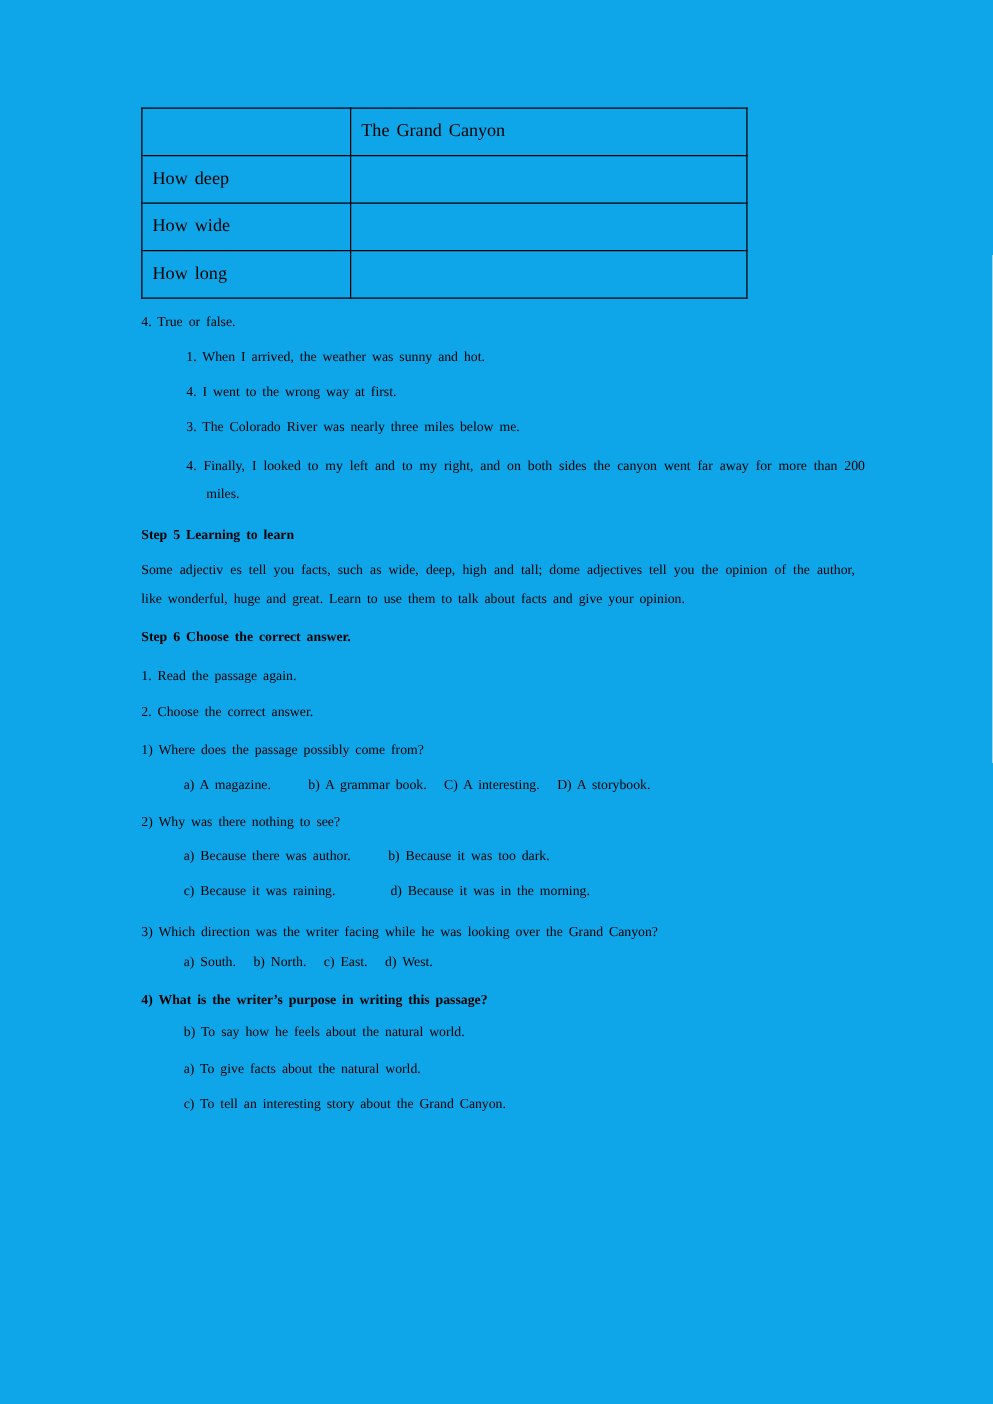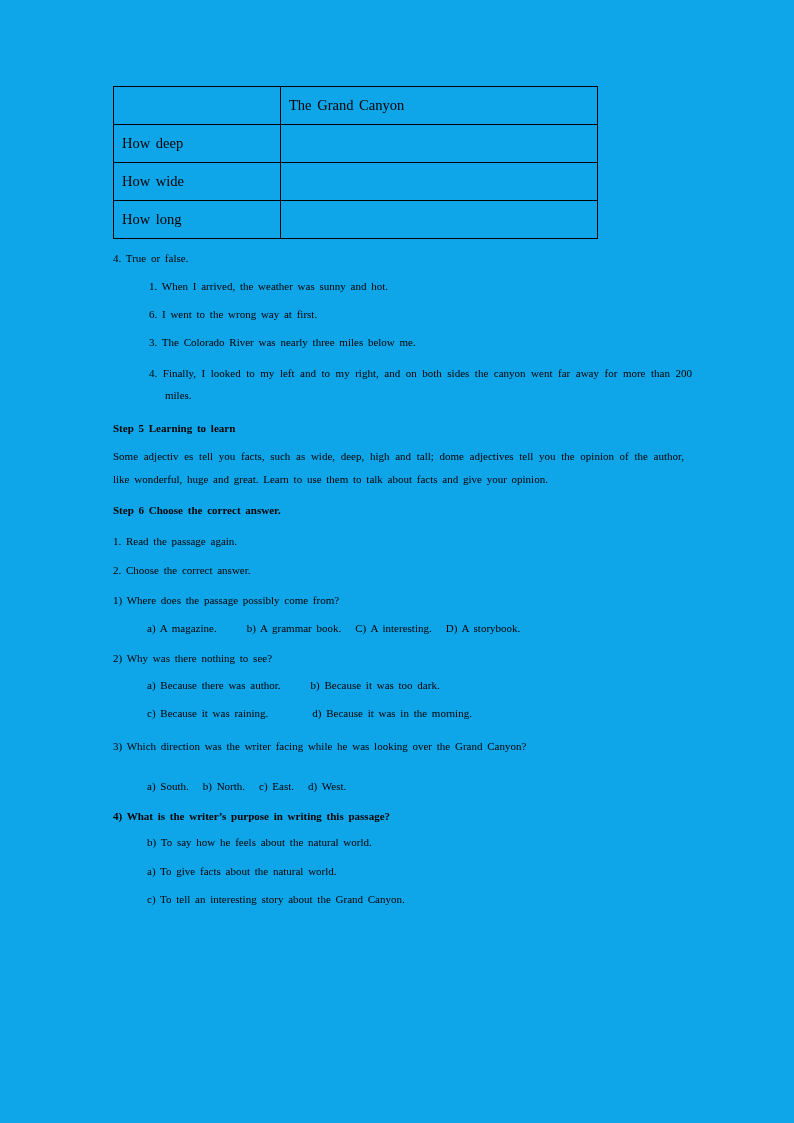--- a/index.html
+++ b/index.html
@@ -91,21 +91,21 @@
         <td class="col-label">How long</td>
         <td class="col-value"></td>
       </tr>
     </tbody>
   </table>
 
   <p class="blk lvl0">4. True or false.</p>
 
   <div class="indent-cont">
     <p class="blk lvl1">1. When I arrived, the weather was sunny and hot.</p>
-    <p class="blk lvl1">6. I went to the wrong way at first.</p>
+    <p class="blk lvl1">4. I went to the wrong way at first.</p>
     <p class="blk lvl1">3. The Colorado River was nearly three miles below me.</p>
     <p class="blk lvl1 q-wrap" style="margin-right:-8px;padding-left:16px;text-indent:-16px;line-height:2.0;">4. Finally, I looked to my left and to my right, and on both sides the canyon went far away for more than 200 miles.</p>
   </div>
 
   <p class="blk lvl0 bold" style="margin-top:14px;">Step 5 Learning to learn</p>
 
   <p class="blk lvl0 para-body" style="margin-top:8px;">Some adjectiv es tell you facts, such as wide, deep, high and tall; dome adjectives tell you the opinion of the author, like wonderful, huge and great. Learn to use them to talk about facts and give your opinion.</p>
 
   <p class="blk lvl0 bold" style="margin-top:12px;">Step 6 Choose the correct answer.</p>
 
@@ -119,21 +119,21 @@
 
   <p class="blk lvl0" style="margin-top:11px;">2) Why was there nothing to see?</p>
   <p class="blk opts" style="margin-top:7px;">
     <span>a) Because there was author.</span><span class="gap3"></span><span>b) Because it was too dark.</span>
   </p>
   <p class="blk opts" style="margin-top:6px;">
     <span>c) Because it was raining.</span><span class="gap3"></span><span class="gap2"></span><span>d) Because it was in the morning.</span>
   </p>
 
   <p class="blk lvl0 q-wrap" style="margin-top:11px;padding-left:18px;text-indent:-18px;line-height:2.0;margin-right:-6px;">3) Which direction was the writer facing while he was looking over the Grand Canyon?</p>
-  <p class="blk opts" style="margin-top:18px;">
+  <p class="blk opts" style="margin-top:2px;">
     <span>a) South.</span><span class="gap2"></span><span>b) North.</span><span class="gap2"></span><span>c) East.</span><span class="gap2"></span><span>d) West.</span>
   </p>
 
   <p class="blk lvl0" style="margin-top:11px;font-weight:bold;">4) What is the writer’s purpose in writing this passage?</p>
   <p class="blk opts" style="margin-top:6px;">b) To say how he feels about the natural world.</p>
   <p class="blk opts" style="margin-top:7px;">a) To give facts about the natural world.</p>
   <p class="blk opts" style="margin-top:6px;">c) To tell an interesting story about the Grand Canyon.</p>
 
 </div>
 

